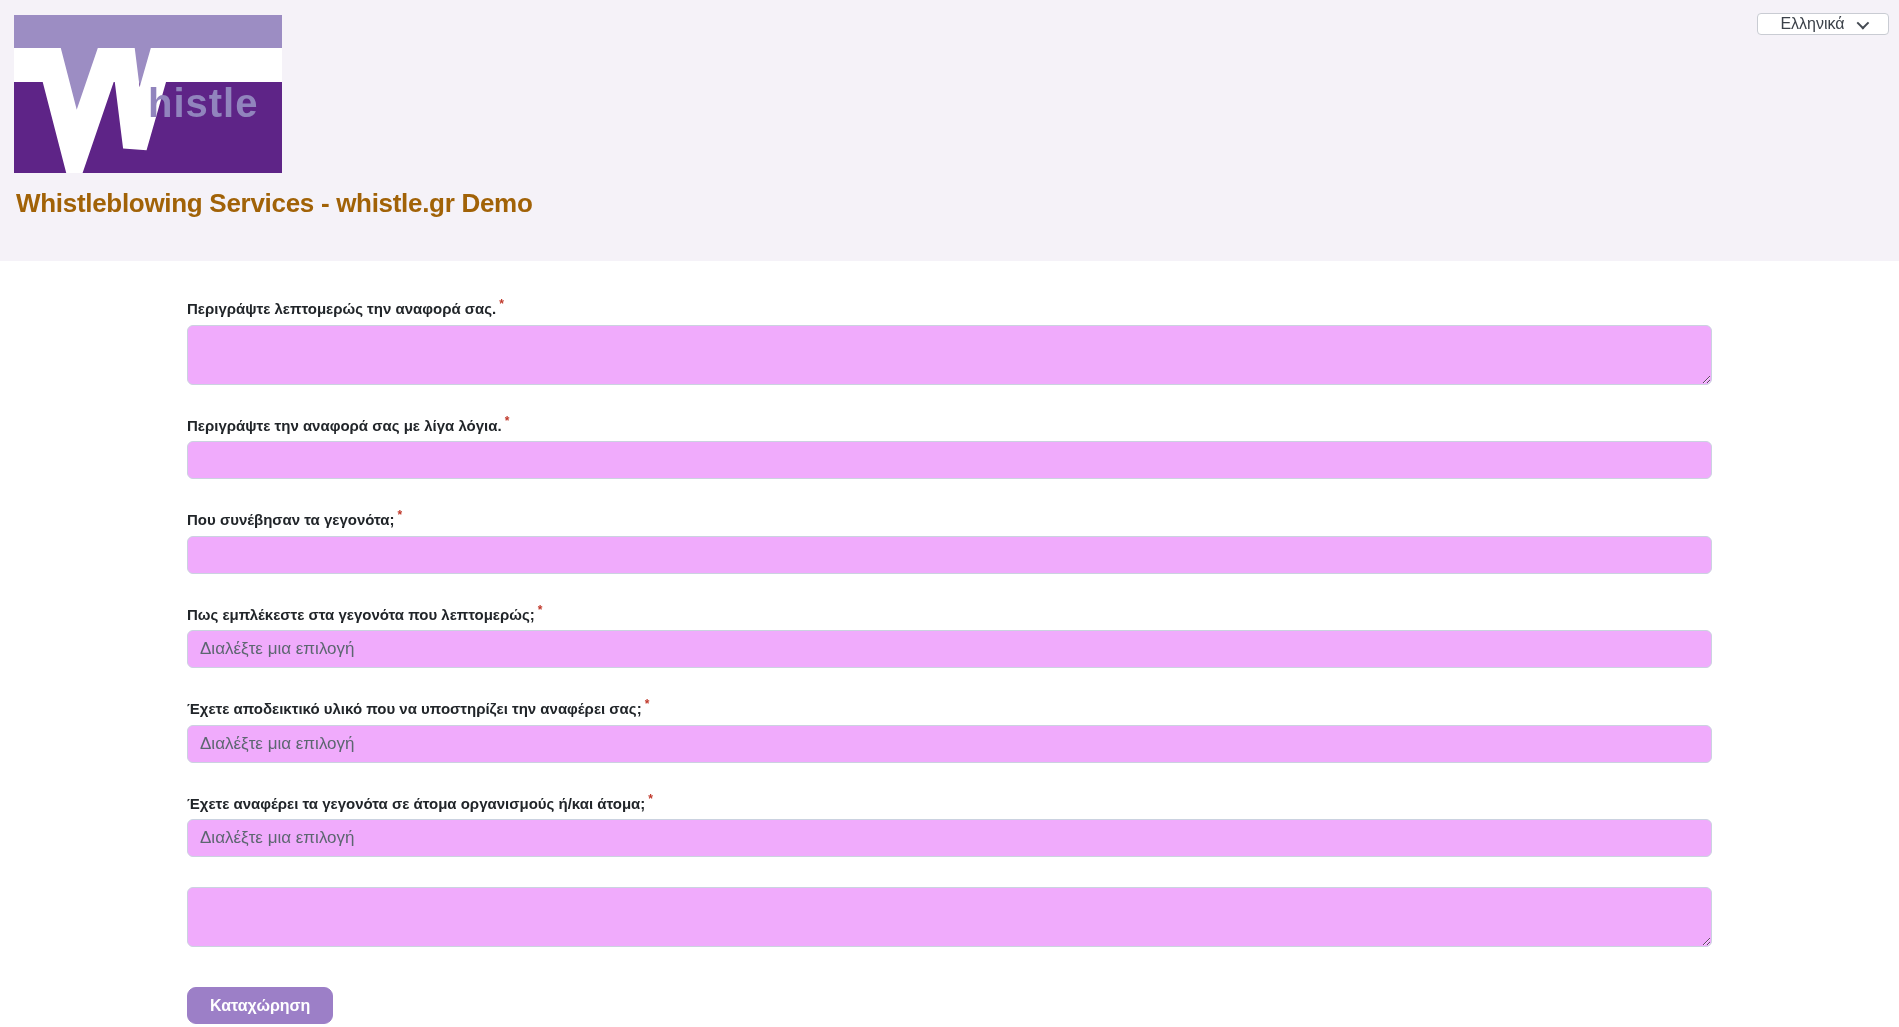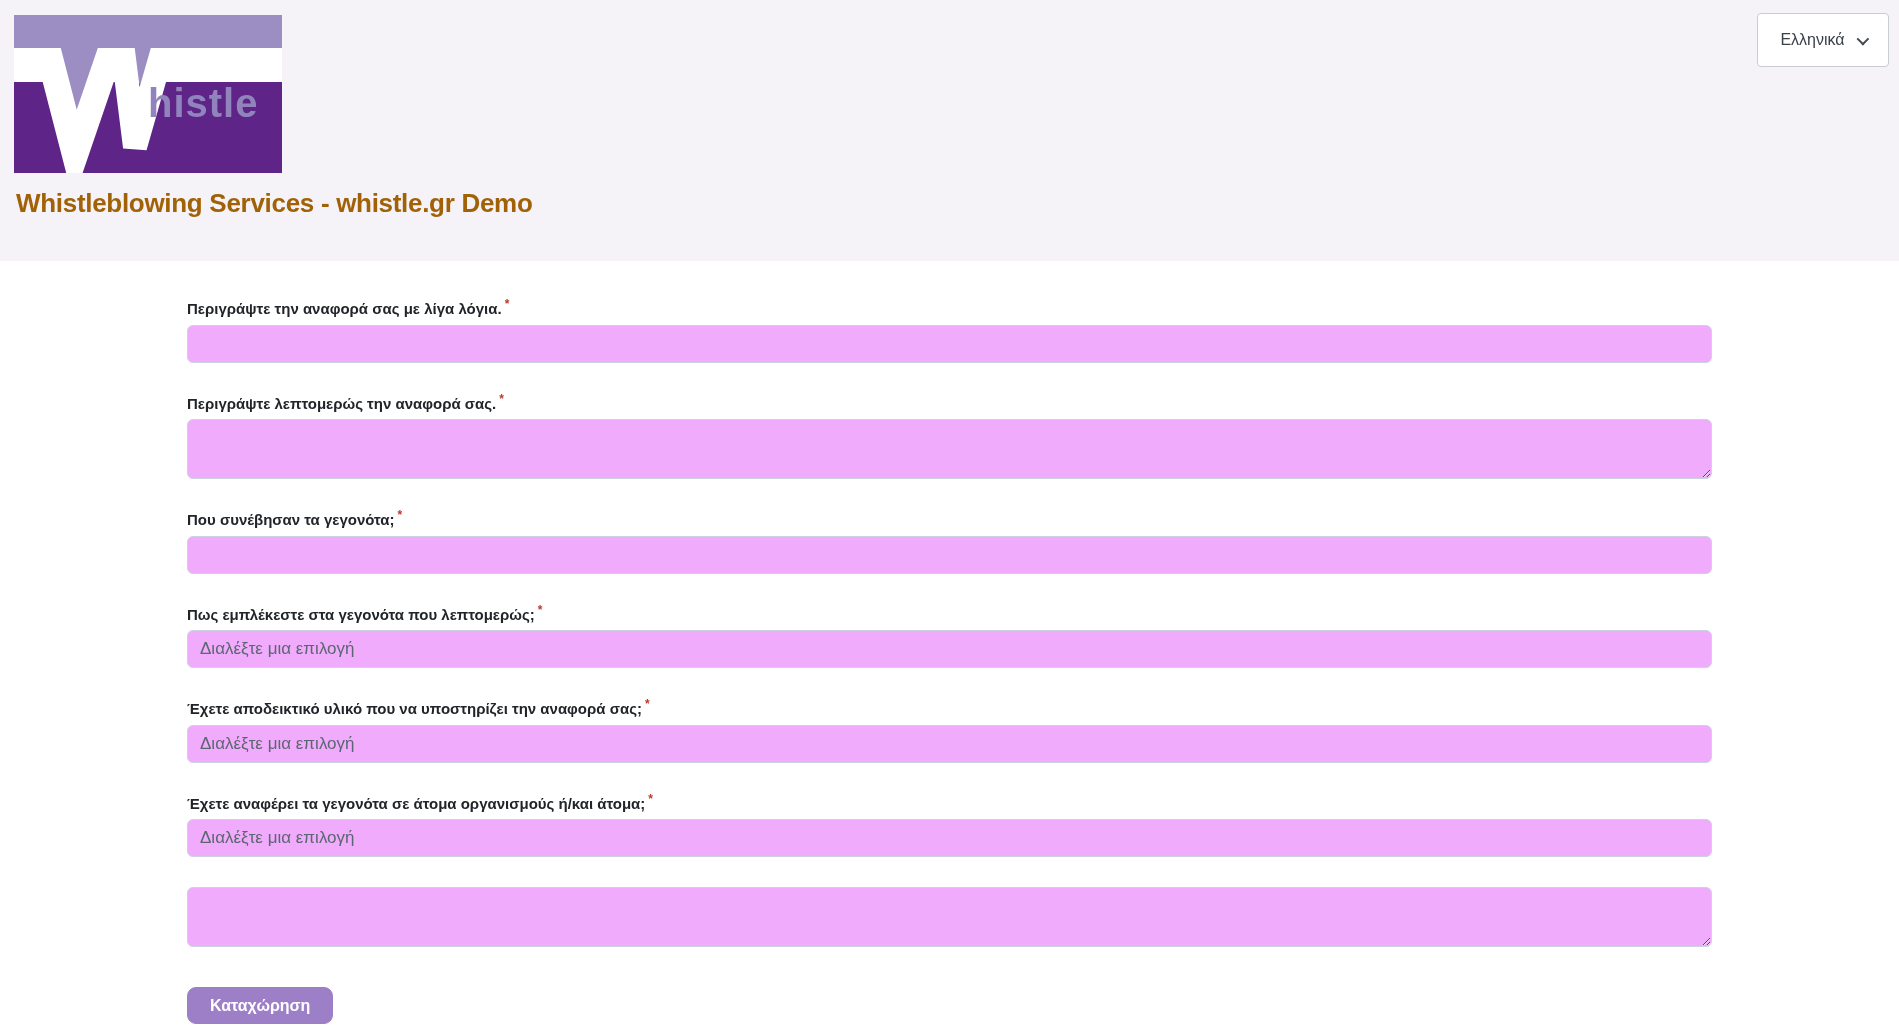--- a/index.html
+++ b/index.html
@@ -35,21 +35,21 @@
     font-size: 26px;
     font-weight: bold;
     letter-spacing: -0.3px;
     color: #a16207;
   }
   .lang-select {
     position: absolute;
     top: 13px;
     right: 10px;
     min-width: 132px;
-    height: 54px;
+    height: 22px;
     background: #ffffff;
     border: 1px solid #c9ccd3;
     border-radius: 4px;
     display: flex;
     align-items: center;
     justify-content: center;
     gap: 12px;
     padding: 0 12px;
     font-size: 16px;
     color: #3b4149;
@@ -137,51 +137,51 @@
     <span>Ελληνικά</span>
     <span class="chev"></span>
   </div>
 </div>
 
 <div class="main">
   <div class="container">
 
     <div class="group">
       <label class="lbl">
-        <span>Περιγράψτε την αναφορά σας με λίγα λόγια.</span><sup class="req">*</sup>
+        <span>Περιγράψτε λεπτομερώς την αναφορά σας.</span><sup class="req">*</sup>
       </label>
-      <input class="inp" type="text" style="">
+      <textarea class="ta" style=""></textarea>
     </div>
 
     <div class="group">
       <label class="lbl">
-        <span>Περιγράψτε λεπτομερώς την αναφορά σας.</span><sup class="req">*</sup>
+        <span>Περιγράψτε την αναφορά σας με λίγα λόγια.</span><sup class="req">*</sup>
       </label>
-      <textarea class="ta" style=""></textarea>
+      <input class="inp" type="text" style="">
     </div>
 
     <div class="group row">
       <div class="col">
         <label class="lbl">
           <span>Που συνέβησαν τα γεγονότα;</span><sup class="req">*</sup>
         </label>
         <input class="inp" type="text" style="">
       </div>
     </div>
 
     <div class="group">
       <label class="lbl">
         <span>Πως εμπλέκεστε στα γεγονότα που λεπτομερώς;</span><sup class="req">*</sup>
       </label>
       <input class="inp" type="text" placeholder="Διαλέξτε μια επιλογή" style="">
     </div>
 
     <div class="group">
       <label class="lbl">
-        <span>Έχετε αποδεικτικό υλικό που να υποστηρίζει την αναφορά σας;</span><sup class="req">*</sup>
+        <span>Έχετε αποδεικτικό υλικό που να υποστηρίζει την αναφέρει σας;</span><sup class="req">*</sup>
       </label>
       <input class="inp" type="text" placeholder="Διαλέξτε μια επιλογή" style="">
     </div>
 
     <div class="group">
       <label class="lbl">
         <span>Έχετε αναφέρει τα γεγονότα σε άτομα οργανισμούς ή/και άτομα;</span><sup class="req">*</sup>
       </label>
       <input class="inp" type="text" placeholder="Διαλέξτε μια επιλογή" style="">
     </div>

